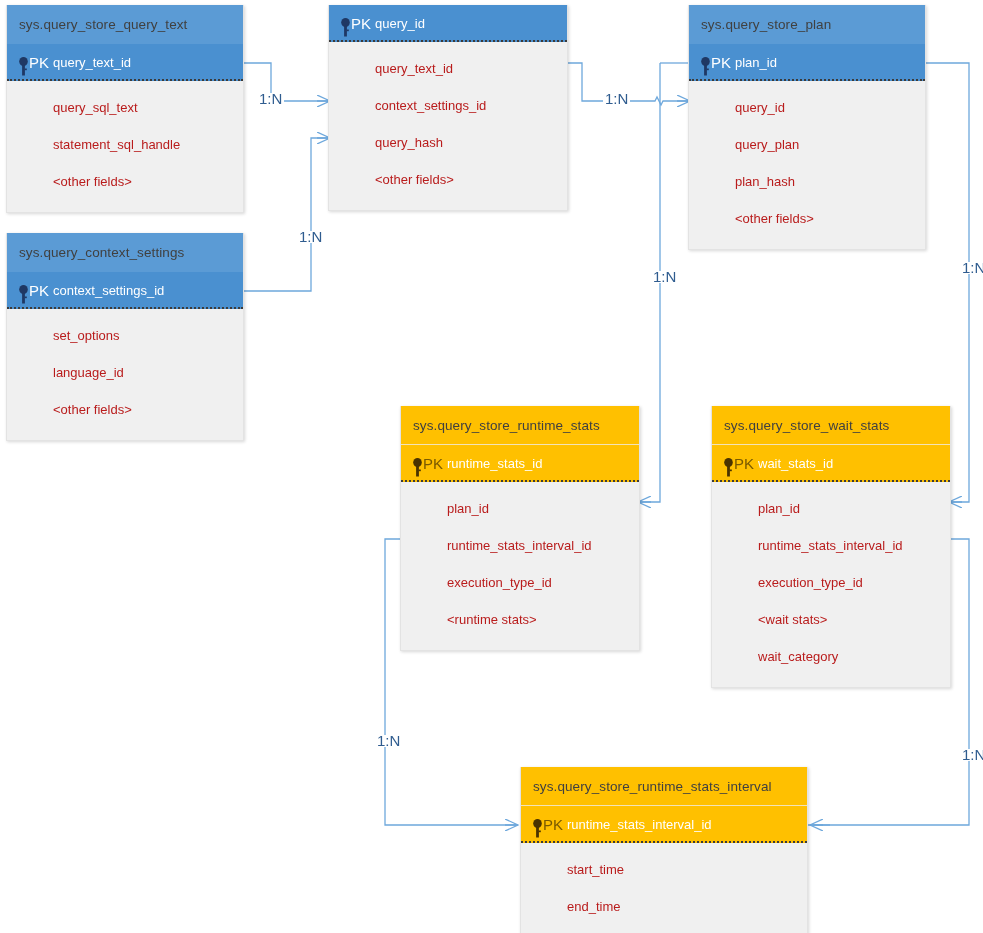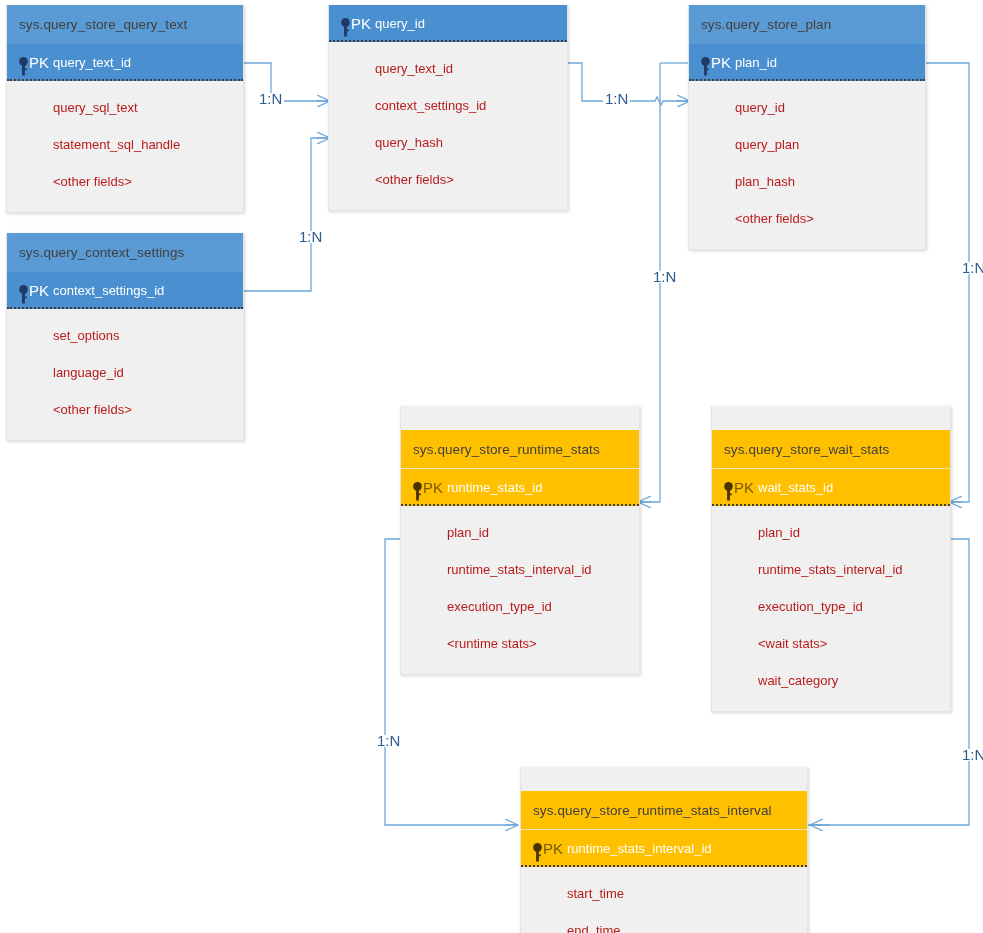--- a/index.html
+++ b/index.html
@@ -71,21 +71,21 @@
     font-size: 13px;
     white-space: nowrap;
   }
   
   .e-blue .ent-title { background: #5b9bd5; }
   .e-blue .ent-pk    { background: #4a90d0; }
   .e-blue .pk-label  { color: #ffffff; }
   .e-blue .key-icon  { color: #1f3864; }
   
   .e-orange { box-shadow: 1px 1px 3px rgba(0,0,0,0.16); }
-  .e-orange .ent-title { background: #ffc000; margin-top: 24px; }
+  .e-orange .ent-title { background: #ffc000; }
   .e-orange .ent-pk    { background: #ffc000; border-bottom: 2px dotted #3b3b3b; }
   .e-orange .ent-title { border-bottom: 1px solid #f2e3b8; }
   .e-orange .pk-label  { color: #7a5a00; }
   .e-orange .key-icon  { color: #4a3300; }
 
   .key-icon {
     position: absolute;
     left: 12px;
     top: 9px;
     width: 9px;

